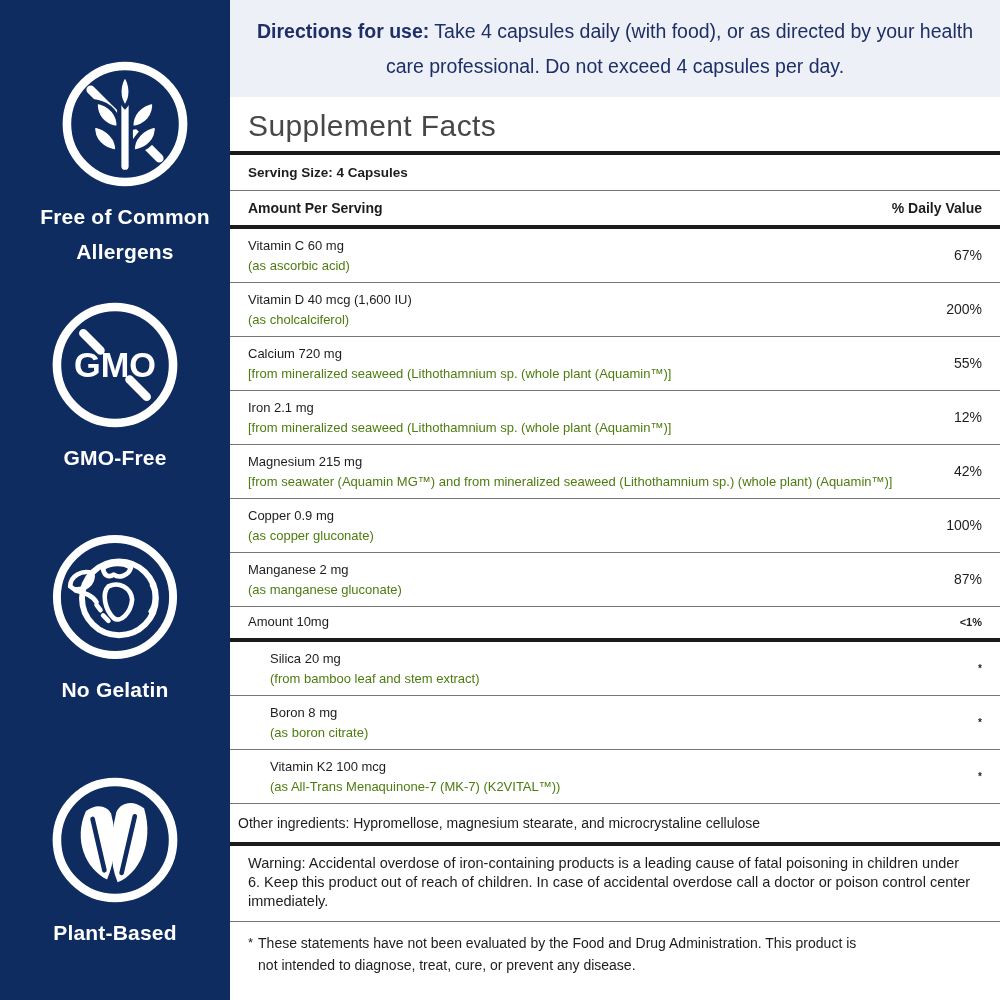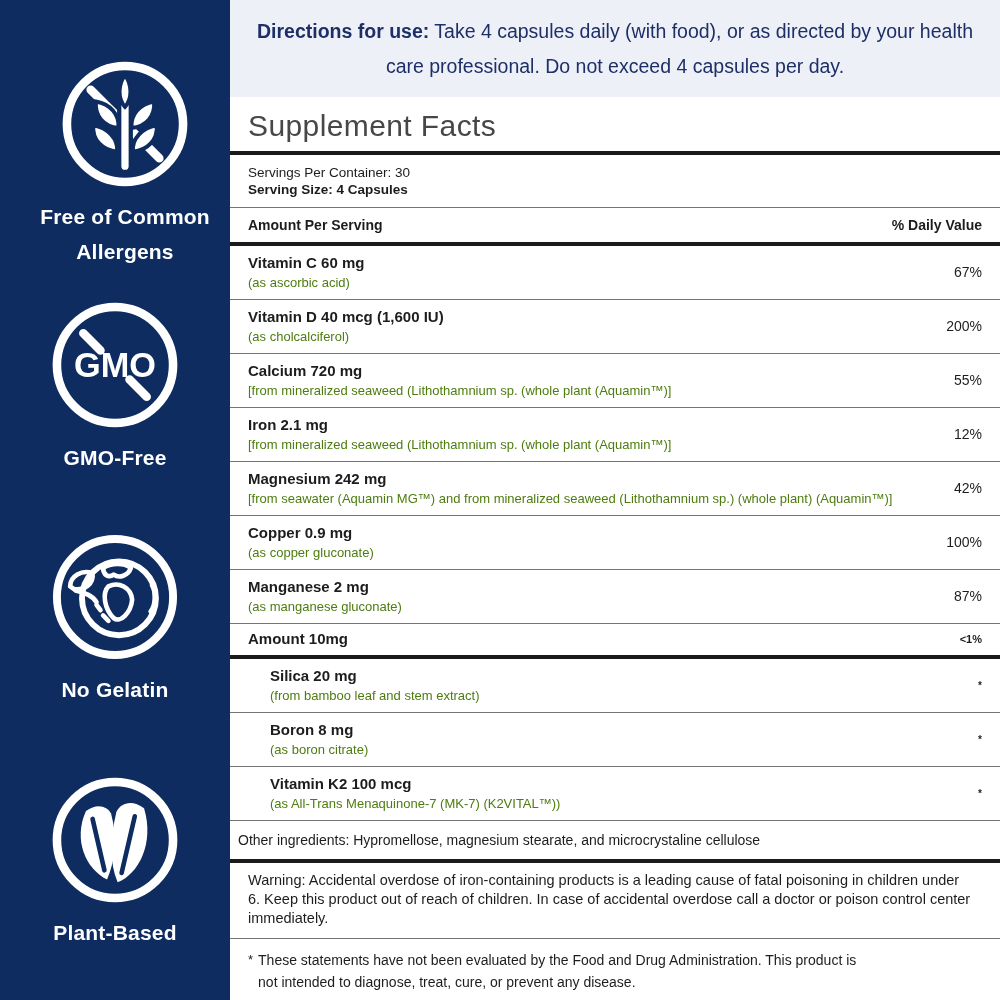--- a/index.html
+++ b/index.html
@@ -27,21 +27,21 @@
   .facts-title { margin: 0; padding: 12px 18px 8px 18px; font-size: 30px; font-weight: 300; color: #474747; letter-spacing: 0.4px; border-bottom: 4px solid #1b1b1b; }
 
   .serving-info { padding: 9px 18px 9px 18px; font-size: 13.5px; line-height: 17px; color: #1c1c1c; border-bottom: 1.5px solid #767676; }
   .serving-info .line1 { font-weight: 500; }
   .serving-info .line2 { font-weight: 700; }
 
   .facts-header { display: flex; justify-content: space-between; align-items: center; padding: 9px 18px; font-size: 14px; font-weight: 700; color: #1c1c1c; border-bottom: 4px solid #1b1b1b; }
 
   .row { display: flex; justify-content: space-between; align-items: center; padding: 7px 18px 8px 18px; border-bottom: 1.5px solid #767676; }
   .row-text { flex: 1; }
-  .row-name { font-size: 15px; font-weight: 700; color: #1d1d1d; line-height: 20px; }
+  .row-name { font-size: 13px; font-weight: 400; color: #1d1d1d; line-height: 20px; }
   .row-detail { font-size: 13px; color: #4d7c0f; line-height: 17px; margin-top: 1px; }
   .row-dv { font-size: 14px; font-weight: 500; color: #1d1d1d; white-space: nowrap; padding-left: 10px; }
   .row.indent { padding-left: 40px; }
   .row.thick { border-bottom: 4px solid #1b1b1b; }
   .row.compact { padding: 5px 18px 6px 18px; }
   .row.small-dv .row-dv { font-size: 11px; font-weight: 700; }
   .row.star-dv .row-dv { font-size: 10px; font-weight: 700; }
 
   .other { padding: 11px 18px 11px 8px; font-size: 14px; color: #1d1d1d; border-bottom: 4px solid #1b1b1b; }
   .warning { padding: 8px 28px 10px 18px; font-size: 14.5px; line-height: 19px; color: #1d1d1d; border-bottom: 1.5px solid #767676; }
@@ -113,21 +113,20 @@
 
     <div class="directions">
       <p><strong>Directions for use:</strong><span>Take 4 capsules daily (with food), or as directed by your health care professional. Do not exceed 4 capsules per day.</span></p>
     </div>
 
     <section class="facts">
 
       <h1 class="facts-title">Supplement Facts</h1>
 
       <div class="serving-info">
-        <div class="line1">Servings Per Container: 30</div>
         <div class="line2">Serving Size: 4 Capsules</div>
       </div>
 
       <div class="facts-header">
         <span>Amount Per Serving</span>
         <span>% Daily Value</span>
       </div>
 
       <div class="row">
         <div class="row-text">
@@ -156,21 +155,21 @@
       <div class="row">
         <div class="row-text">
           <div class="row-name">Iron 2.1 mg</div>
           <div class="row-detail">[from mineralized seaweed (Lithothamnium sp. (whole plant (Aquamin™)]</div>
         </div>
         <div class="row-dv">12%</div>
       </div>
 
       <div class="row">
         <div class="row-text">
-          <div class="row-name">Magnesium 242 mg</div>
+          <div class="row-name">Magnesium 215 mg</div>
           <div class="row-detail">[from seawater (Aquamin MG™) and from mineralized seaweed (Lithothamnium sp.) (whole plant) (Aquamin™)]</div>
         </div>
         <div class="row-dv">42%</div>
       </div>
 
       <div class="row">
         <div class="row-text">
           <div class="row-name">Copper 0.9 mg</div>
           <div class="row-detail">(as copper gluconate)</div>
         </div>

